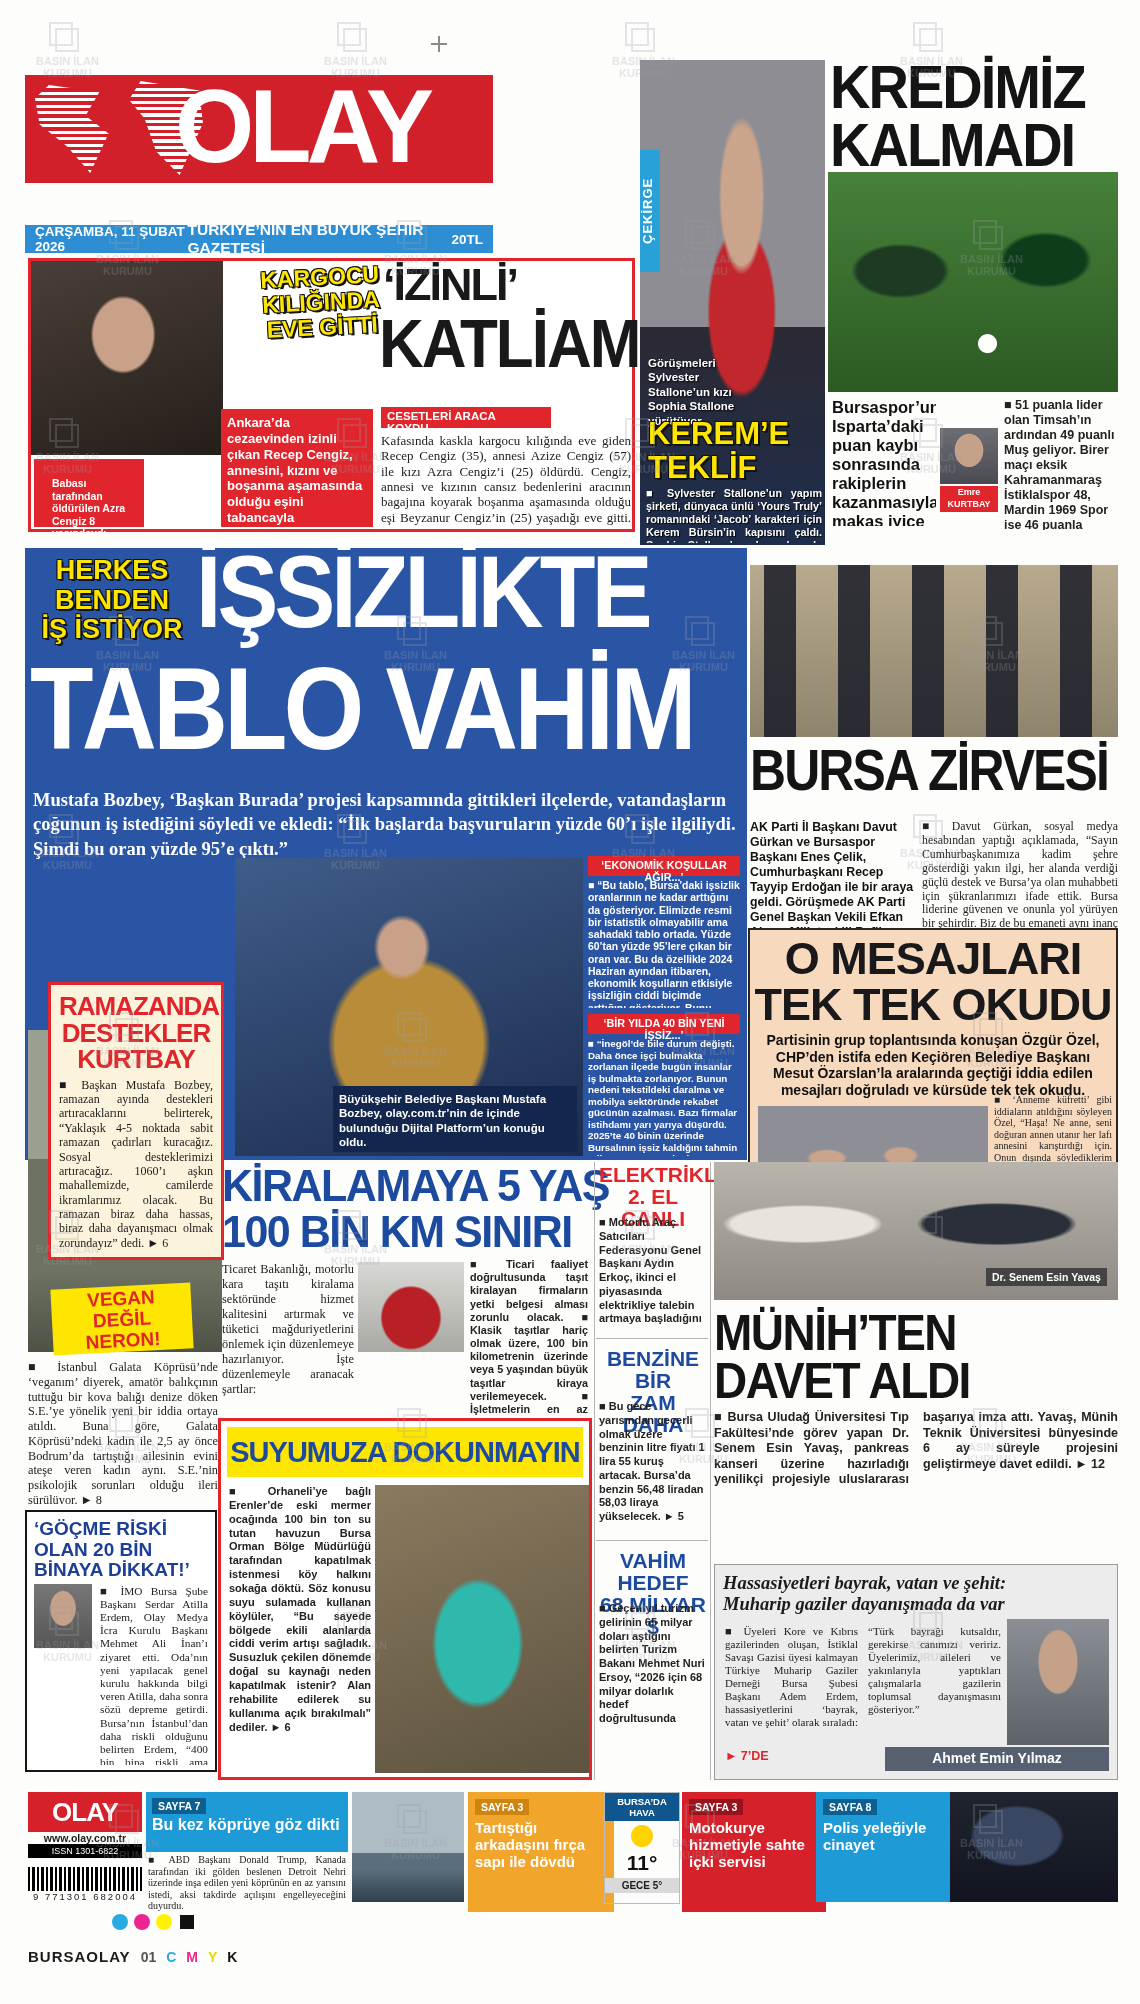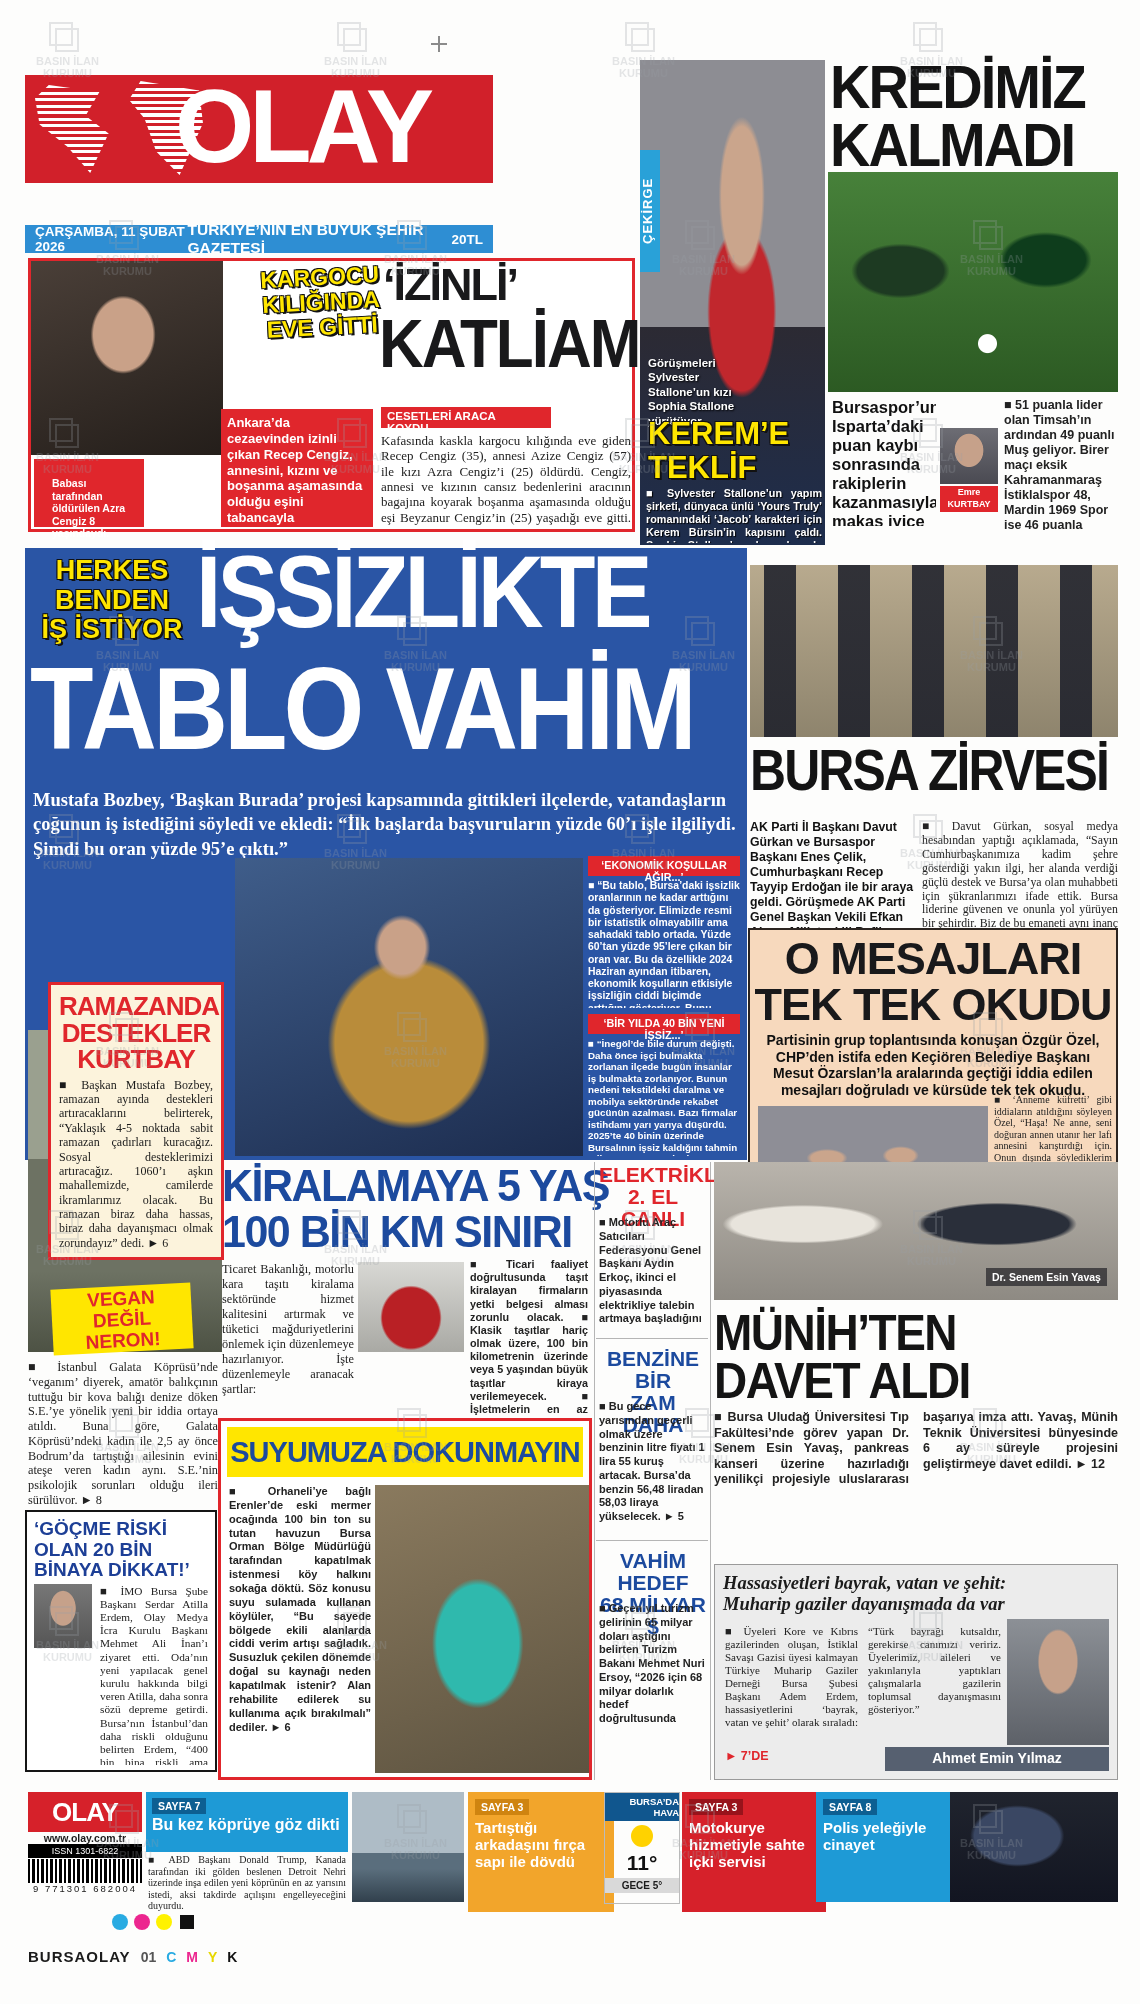--- a/index.html
+++ b/index.html
@@ -97,20 +97,21 @@
 <div class="s blue">
   <div class="s" style="left:7px;top:8px;width:160px;font-size:27px;line-height:1.1;text-align:center">
     <div class="kicker-y">HERKES</div>
     <div class="kicker-y">BENDEN</div>
     <div class="kicker-y">İŞ İSTİYOR</div>
   </div>
   <div class="s hugewhite" style="left:171px;top:-6px;font-size:94px;transform:scale(.97,1.08)">İŞSİZLİKTE</div>
   <div class="s hugewhite" style="left:5px;top:102px;font-size:106px;transform:scale(.98,1.1)">TABLO VAHİM</div>
   <div class="s b serif wht" style="left:8px;top:240px;width:706px;font-size:18.5px;line-height:1.32">Mustafa Bozbey, ‘Başkan Burada’ projesi kapsamında gittikleri ilçelerde, vatandaşların çoğunun iş istediğini söyledi ve ekledi: “İlk başlarda başvuruların yüzde 60’ı işle ilgiliydi. Şimdi bu oran yüzde 95’e çıktı.”</div>
   <div class="photo" style="left:210px;top:310px;width:348px;height:298px;background:radial-gradient(ellipse at 48% 30%,#c9a188 0 9%,rgba(0,0,0,0) 11%),radial-gradient(ellipse at 50% 62%,#b98c3a 0 30%,rgba(0,0,0,0) 33%),linear-gradient(160deg,#3f5d8a,#1c2c4e)"></div>
+  <div class="s wht b" style="left:308px;top:538px;width:244px;height:66px;background:#13264d;font-size:11.5px;line-height:1.25;padding:6px">Büyükşehir Belediye Başkanı Mustafa Bozbey, olay.com.tr’nin de içinde bulunduğu Dijital Platform’un konuğu oldu.</div>
   <div class="s redbox" style="left:563px;top:308px;width:152px;height:20px;font-size:10.8px;text-align:center;padding-top:3px">‘EKONOMİK KOŞULLAR AĞIR...’</div>
   <div class="s b wht clip" style="left:563px;top:332px;width:152px;height:128px;font-size:10.4px;line-height:1.18">■ “Bu tablo, Bursa’daki işsizlik oranlarının ne kadar arttığını da gösteriyor. Elimizde resmi bir istatistik olmayabilir ama sahadaki tablo ortada. Yüzde 60’tan yüzde 95’lere çıkan bir oran var. Bu da özellikle 2024 Haziran ayından itibaren, ekonomik koşulların etkisiyle işsizliğin ciddi biçimde arttığını gösteriyor. Bunu DOSAB gibi tekstil ağırlıklı sanayi bölgelerinde çok daha net görüyoruz.”</div>
   <div class="s redbox" style="left:563px;top:466px;width:152px;height:20px;font-size:10.8px;text-align:center;padding-top:3px">‘BİR YILDA 40 BİN YENİ İŞSİZ...’</div>
   <div class="s b wht clip" style="left:563px;top:490px;width:152px;height:118px;font-size:9.8px;line-height:1.18">■ “İnegöl’de bile durum değişti. Daha önce işçi bulmakta zorlanan ilçede bugün insanlar iş bulmakta zorlanıyor. Bunun nedeni tekstildeki daralma ve mobilya sektöründe rekabet gücünün azalması. Bazı firmalar istihdamı yarı yarıya düşürdü. 2025’te 40 binin üzerinde Bursalının işsiz kaldığını tahmin ediyorum. Otomotiv de yavaşlıyor. Yıl sonunda daha da vahim bir tabloyla karşılaşacağız.” ► 6</div>
 </div>
 
 <div class="photo" style="left:28px;top:1030px;width:194px;height:322px;background:linear-gradient(180deg,#9aa08f 0 40%,#6d7263 40% 75%,#4d5244 100%)"></div>
 <div class="s cream" style="left:48px;top:982px;width:176px;height:278px;padding:8px 8px 4px 8px">
   <div class="redh" style="font-size:26px;text-align:center;line-height:1.02;letter-spacing:-1px">
     <div>RAMAZANDA</div>
@@ -199,42 +200,42 @@
   <div class="s redh" style="left:10px;top:184px;font-size:12.5px">► 7’DE</div>
   <div class="s wht b" style="left:170px;top:182px;width:224px;height:24px;background:#566070;font-size:14px;text-align:center;padding-top:3px">Ahmet Emin Yılmaz</div>
 </div>
 
 <div class="stripbox" style="left:28px;width:114px">
   <div style="height:40px;background:#d6212a;display:flex;align-items:center;justify-content:center">
     <span class="wht b" style="font-size:26px;letter-spacing:-1px">OLAY</span>
   </div>
   <div class="b" style="font-size:10.5px;text-align:center;padding:0 0">www.olay.com.tr</div>
   <div class="wht" style="background:#000;font-size:9px;text-align:center;padding:2px 0">ISSN 1301-6822</div>
-  <div style="padding-top:1px">
+  <div style="padding-top:9px">
     <div class="bars"></div>
     <div style="font-size:9.5px;text-align:center;letter-spacing:2px">9 771301 682004</div>
   </div>
 </div>
 
 <div class="stripbox" style="left:146px;width:202px">
   <div style="height:52px;background:#1e9ad6;padding:4px 6px">
     <span class="badge" style="background:#0d5f92">SAYFA 7</span>
     <div class="wht b" style="font-size:16px;margin-top:2px">Bu kez köprüye göz dikti</div>
   </div>
   <div class="serif just clip" style="height:56px;font-size:10px;line-height:1.15;color:#222;padding:2px 2px">■ ABD Başkanı Donald Trump, Kanada tarafından iki gölden beslenen Detroit Nehri üzerinde inşa edilen yeni köprünün en az yarısını istedi, aksi takdirde açılışını engelleyeceğini duyurdu.</div>
 </div>
 <div class="photo" style="left:352px;top:1792px;width:112px;height:110px;background:linear-gradient(180deg,#aebcc6 0 55%,#5a6e7d 55% 70%,#31404c 100%)"></div>
 
 <div class="stripbox" style="left:468px;width:132px;background:#f2a52b;padding:5px 7px">
   <span class="badge" style="background:#cf8410">SAYFA 3</span>
   <div class="wht b" style="font-size:15px;line-height:1.12;margin-top:5px">Tartıştığı arkadaşını fırça sapı ile dövdü</div>
 </div>
 
 <div class="stripbox" style="left:604px;width:74px;border:1px solid #bbb">
-  <div class="wht b" style="background:#10568e;font-size:9.5px;text-align:right;padding:3px 0">BURSA’DA HAVA</div>
+  <div class="wht b" style="background:#10568e;font-size:9.5px;text-align:center;padding:3px 0">BURSA’DA HAVA</div>
   <div style="text-align:center;padding-top:4px">
     <span style="display:inline-block;width:22px;height:22px;border-radius:50%;background:#ffd200"></span>
     <div class="b" style="font-size:21px;color:#111">11°</div>
   </div>
   <div style="background:#d9d9d9;text-align:center;font-size:10px;padding:2px 0;margin-top:3px">
     <span class="b">GECE</span>
     <span class="b">5°</span>
   </div>
 </div>
 

